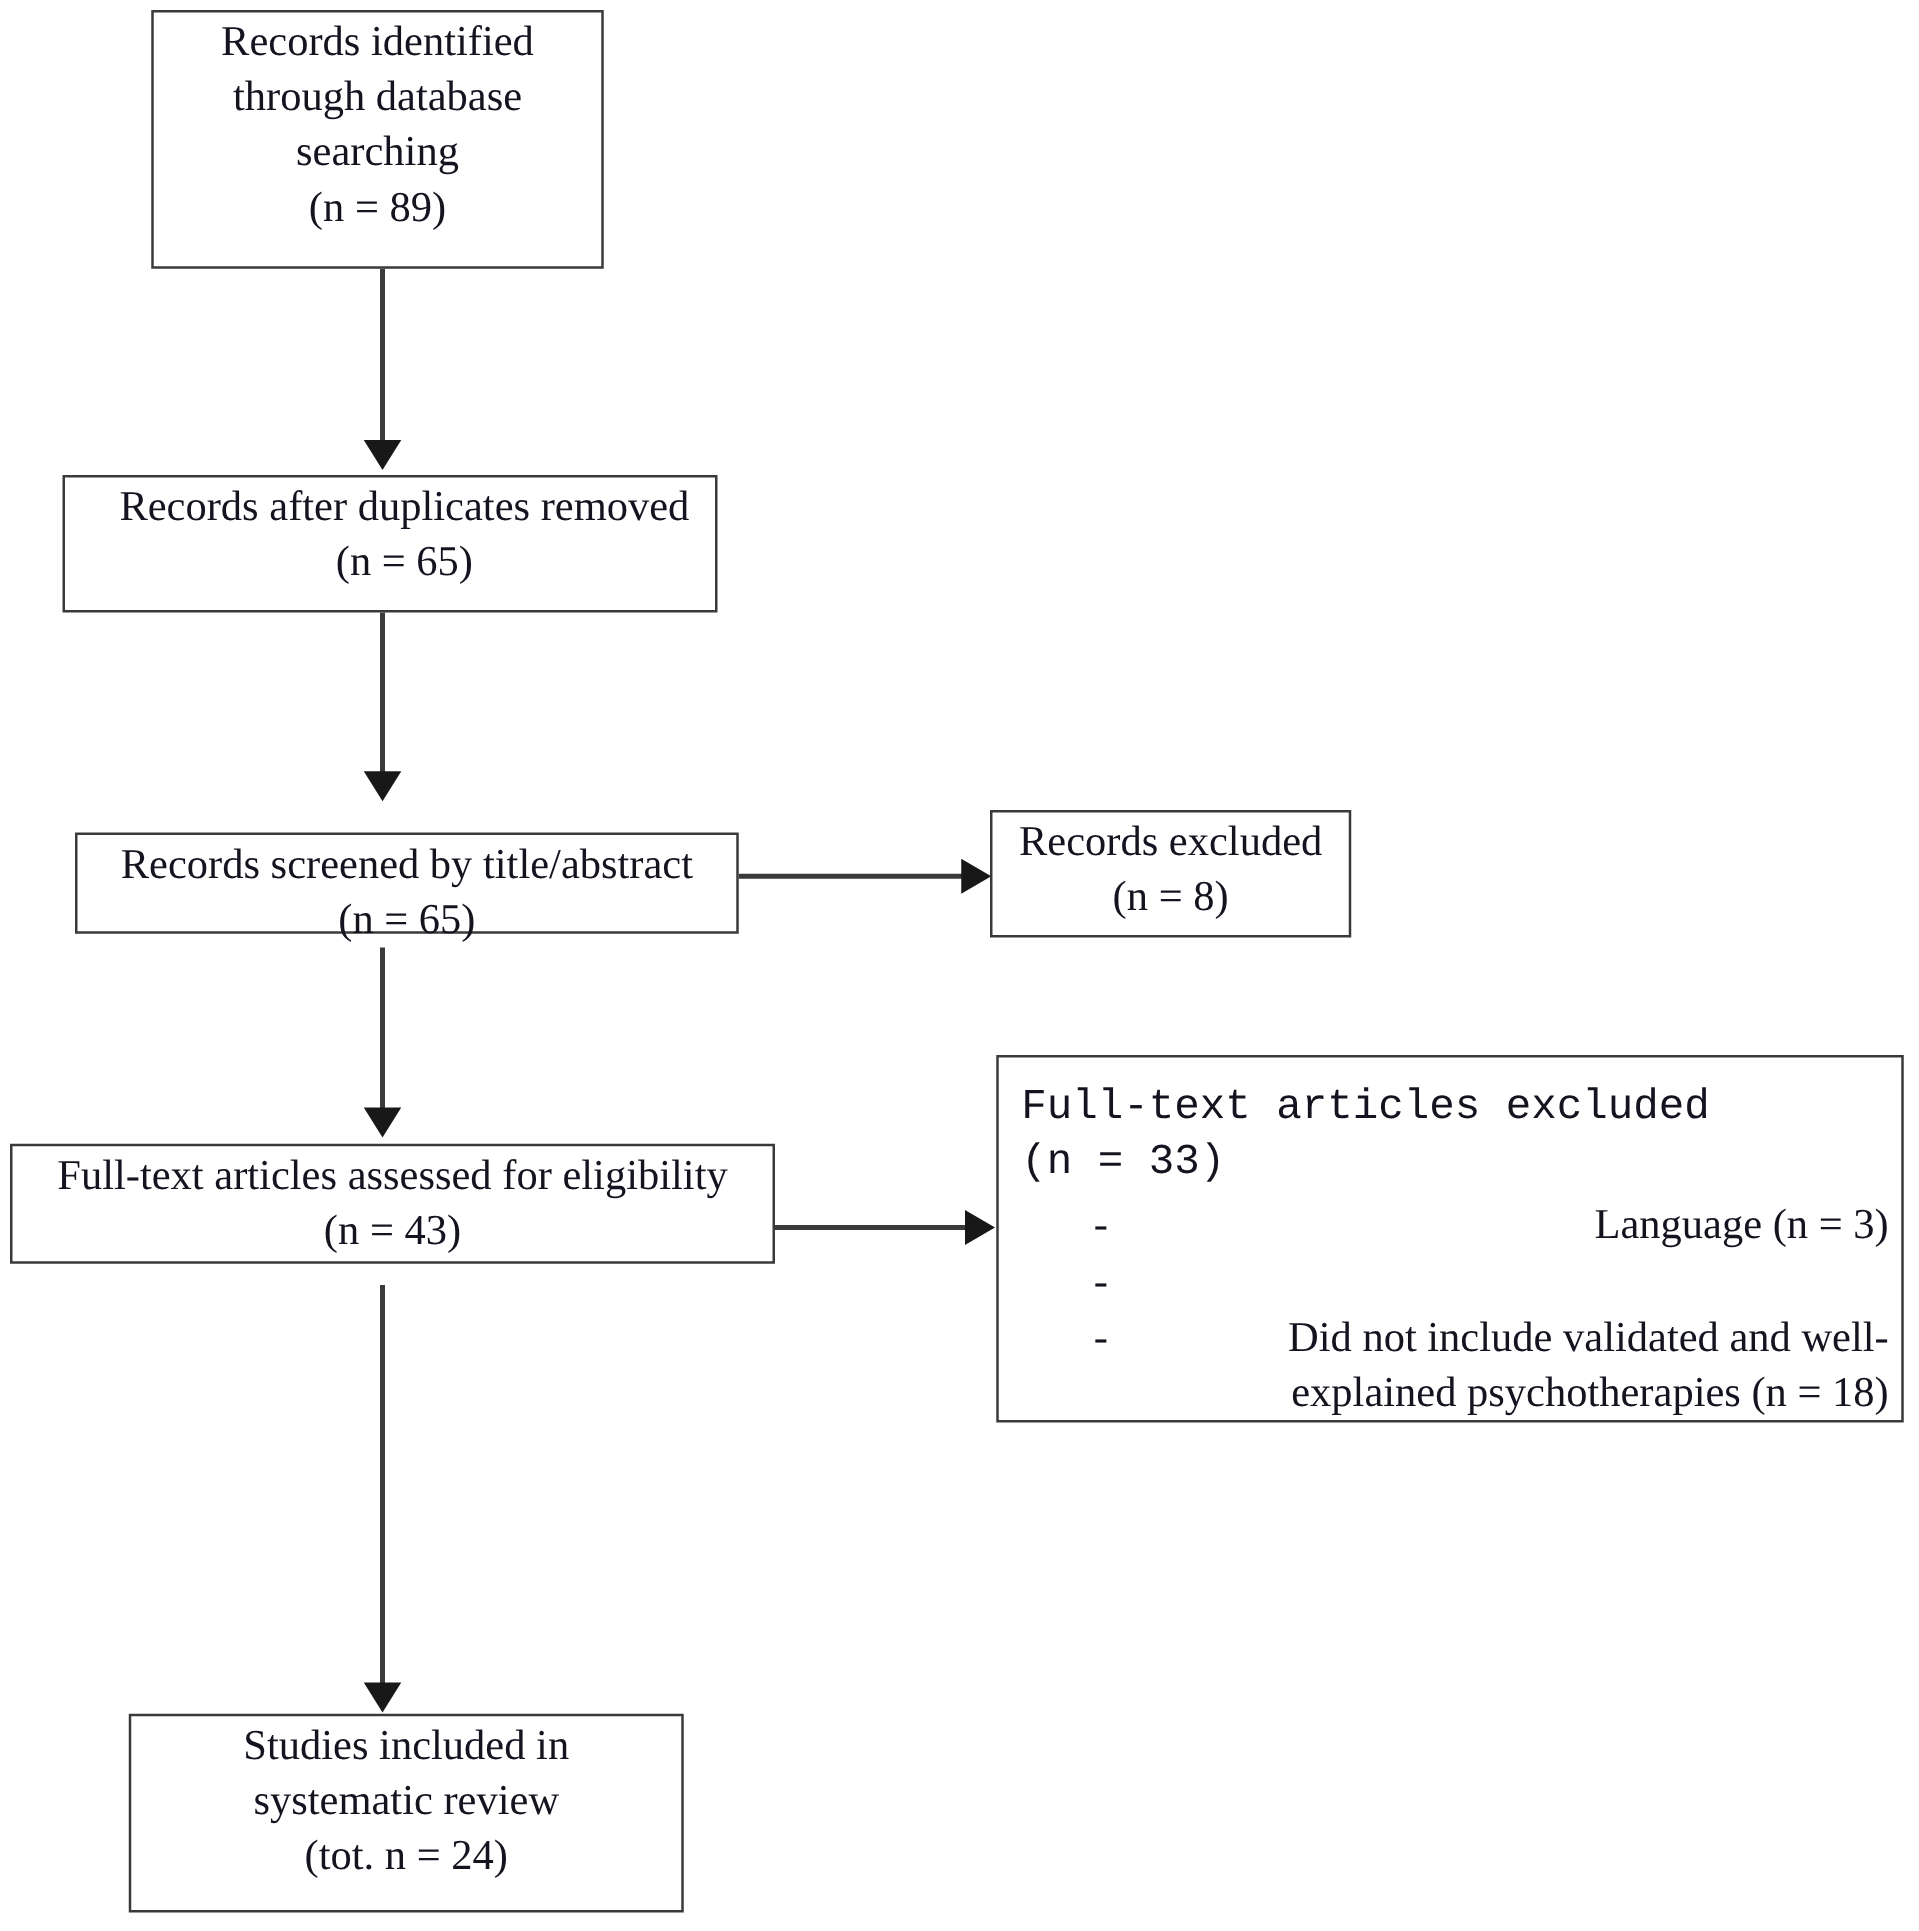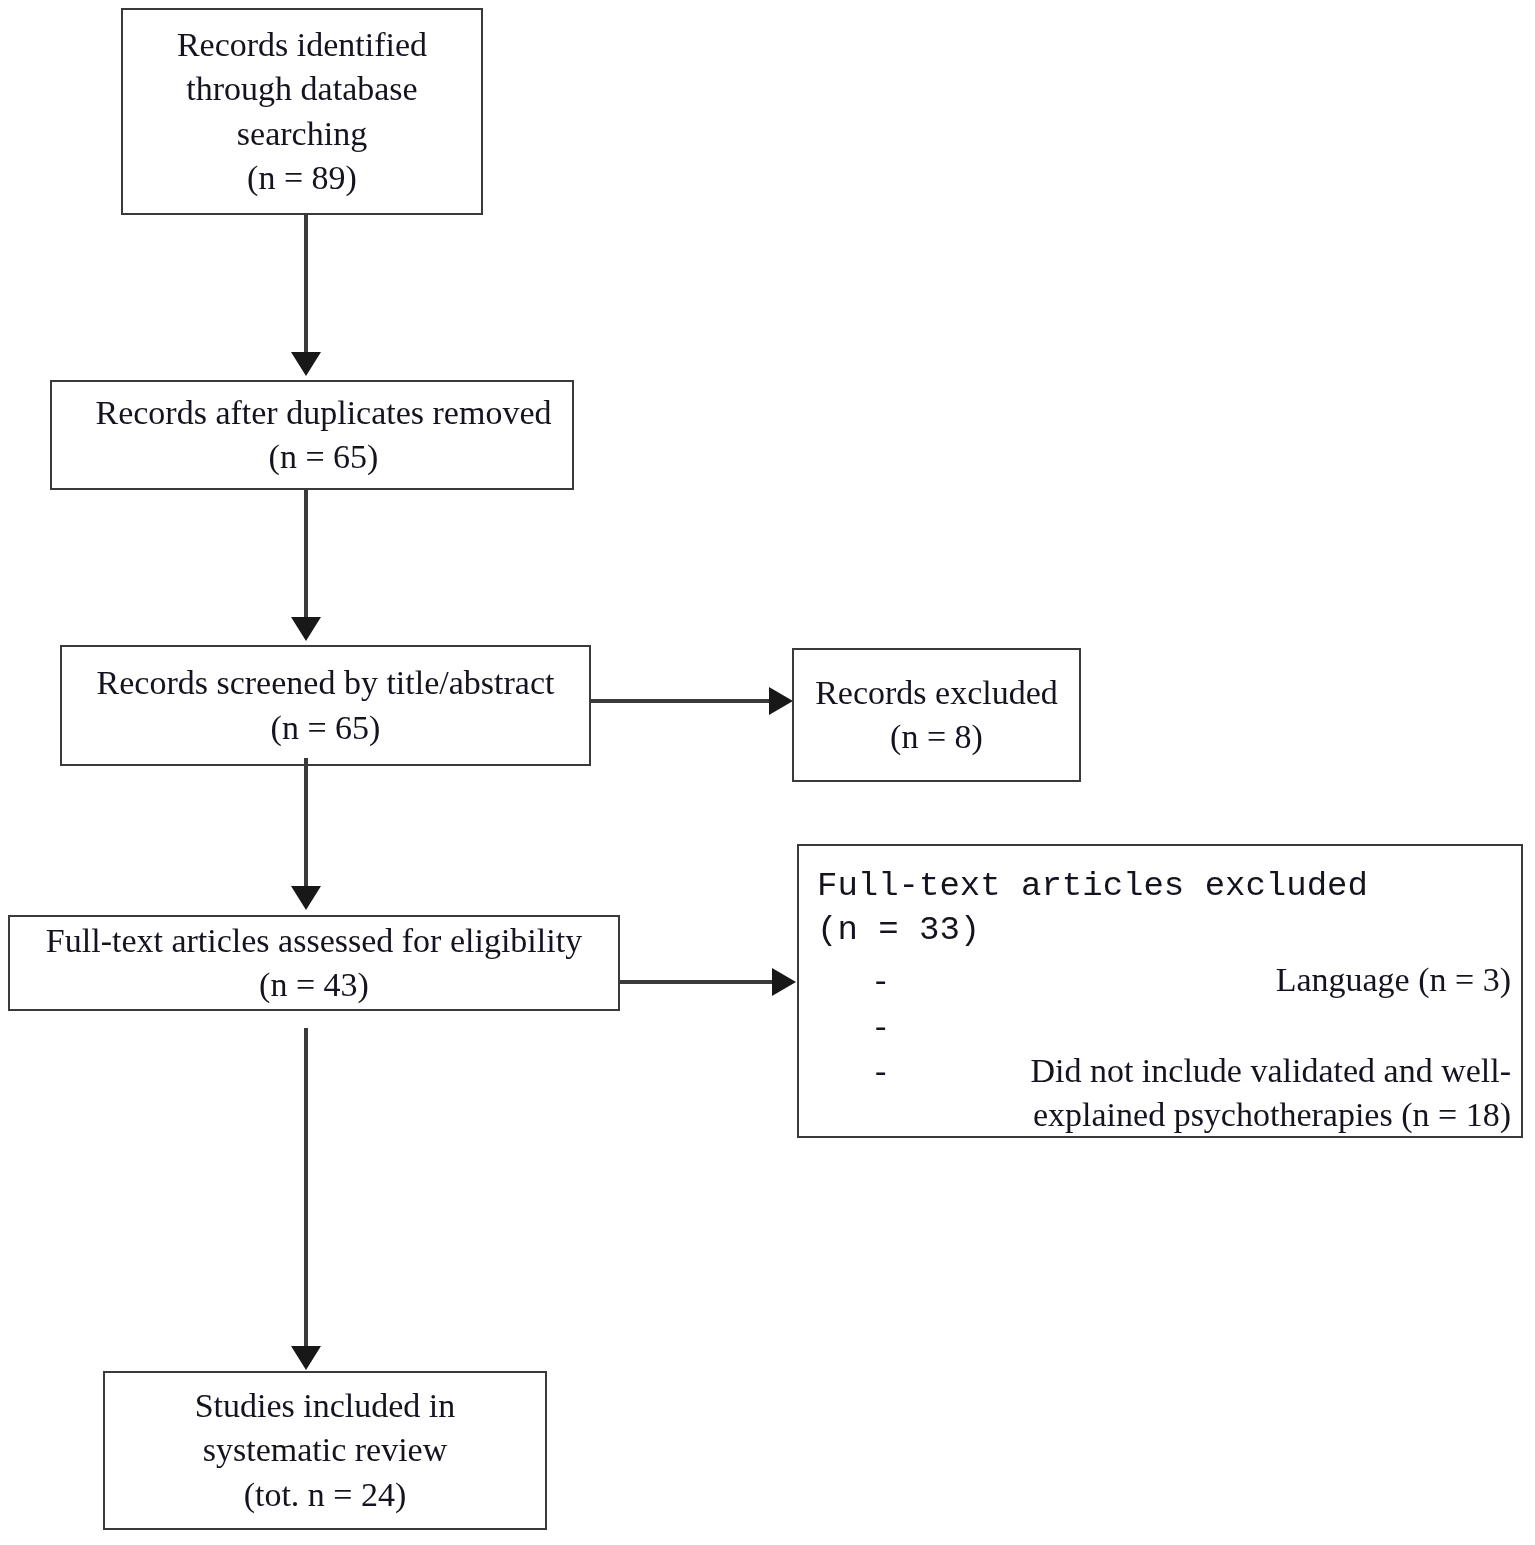--- a/index.html
+++ b/index.html
@@ -19,21 +19,20 @@
     overflow: hidden;
   }
   .node {
     position: absolute;
     box-sizing: border-box;
     border: 2px solid #3a3a3a;
     background: #ffffff;
     display: flex;
     flex-direction: column;
     align-items: center;
-    justify-content: center;
     text-align: center;
     line-height: 1.30;
     font-size: 34px;
     color: #15131f;
     padding: 2px 6px;
   }
   .node .ln { display: block; white-space: nowrap; }
   .node.left-align {
     align-items: flex-start;
     justify-content: flex-start;
@@ -106,29 +105,29 @@
   <div class="arrow-down" style="left:291px; top:352px;"></div>
 
   <div class="node" style="left:50px; top:380px; width:524px; height:110px;padding-left:29px;">
     <span class="ln">Records after duplicates removed</span>
     <span class="ln">(n = 65)</span>
   </div>
 
   <div class="vline" style="left:304px; top:490px; height:128px;"></div>
   <div class="arrow-down" style="left:291px; top:617px;"></div>
 
-  <div class="node" style="left:60px; top:645px; width:531px; height:121px;">
+  <div class="node" style="left:60px; top:666px; width:531px; height:81px;">
     <span class="ln">Records screened by title/abstract</span>
     <span class="ln">(n = 65)</span>
   </div>
 
   <div class="hline" style="left:591px; top:699px; width:181px;"></div>
   <div class="arrow-right" style="left:769px; top:687px;"></div>
 
-  <div class="node" style="left:792px; top:648px; width:289px; height:134px;">
+  <div class="node" style="left:792px; top:648px; width:289px; height:102px;">
     <span class="ln">Records excluded</span>
     <span class="ln">(n = 8)</span>
   </div>
 
   <div class="vline" style="left:304px; top:758px; height:130px;"></div>
   <div class="arrow-down" style="left:291px; top:886px;"></div>
 
   <div class="node" style="left:8px; top:915px; width:612px; height:96px;">
     <span class="ln">Full-text articles assessed for eligibility</span>
     <span class="ln">(n = 43)</span>

